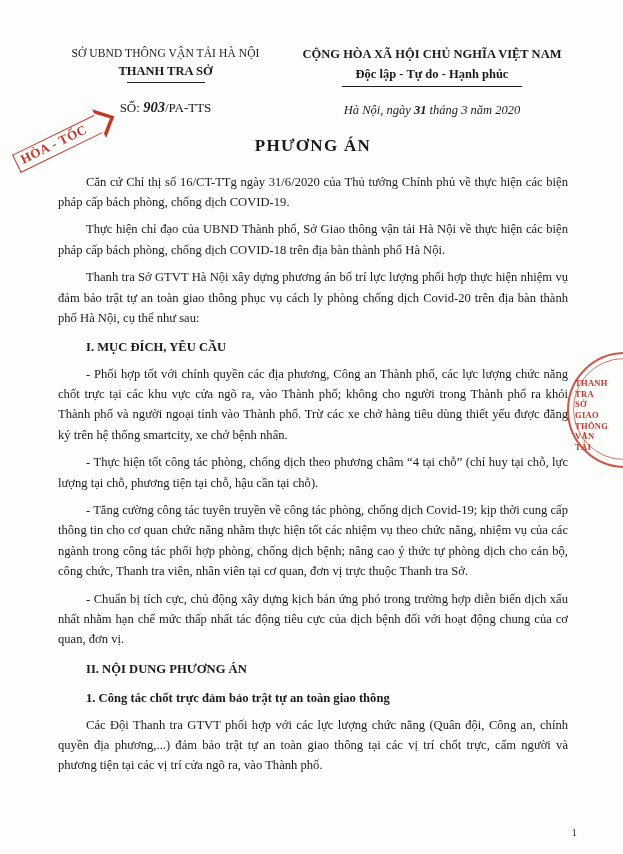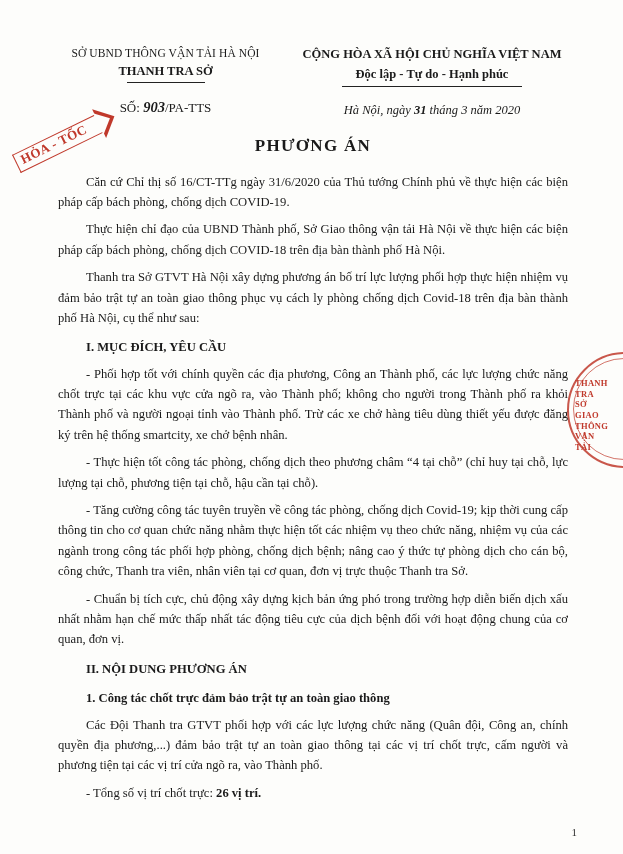--- a/index.html
+++ b/index.html
@@ -305,33 +305,29 @@
         </div>
       </div>
     </div>
 
     <div class="title-main">PHƯƠNG ÁN</div>
 
     <div class="body">
 
       <p class="para">Căn cứ Chỉ thị số 16/CT-TTg ngày 31/6/2020 của Thủ tướng Chính phủ về thực hiện các biện pháp cấp bách phòng, chống dịch COVID-19.</p>
       <p class="para">Thực hiện chỉ đạo của UBND Thành phố, Sở Giao thông vận tải Hà Nội về thực hiện các biện pháp cấp bách phòng, chống dịch COVID-18 trên địa bàn thành phố Hà Nội.</p>
-      <p class="para">Thanh tra Sở GTVT Hà Nội xây dựng phương án bố trí lực lượng phối hợp thực hiện nhiệm vụ đảm bảo trật tự an toàn giao thông phục vụ cách ly phòng chống dịch Covid-18 trên địa bàn thành phố Hà Nội, cụ thể như sau:</p>
+      <p class="para">Thanh tra Sở GTVT Hà Nội xây dựng phương án bố trí lực lượng phối hợp thực hiện nhiệm vụ đảm bảo trật tự an toàn giao thông phục vụ cách ly phòng chống dịch Covid-20 trên địa bàn thành phố Hà Nội, cụ thể như sau:</p>
 
       <div class="sec-head">I. MỤC ĐÍCH, YÊU CẦU</div>
       <p class="para-dash">- Phối hợp tốt với chính quyền các địa phương, Công an Thành phố, các lực lượng chức năng chốt trực tại các khu vực cửa ngõ ra, vào Thành phố; không cho người trong Thành phố ra khỏi Thành phố và người ngoại tỉnh vào Thành phố. Trừ các xe chở hàng tiêu dùng thiết yếu được đăng ký trên hệ thống smartcity, xe chở bệnh nhân.</p>
       <p class="para-dash">- Thực hiện tốt công tác phòng, chống dịch theo phương châm “4 tại chỗ” (chỉ huy tại chỗ, lực lượng tại chỗ, phương tiện tại chỗ, hậu cần tại chỗ).</p>
       <p class="para-dash">- Tăng cường công tác tuyên truyền về công tác phòng, chống dịch Covid-19; kịp thời cung cấp thông tin cho cơ quan chức năng nhằm thực hiện tốt các nhiệm vụ theo chức năng, nhiệm vụ của các ngành trong công tác phối hợp phòng, chống dịch bệnh; nâng cao ý thức tự phòng dịch cho cán bộ, công chức, Thanh tra viên, nhân viên tại cơ quan, đơn vị trực thuộc Thanh tra Sở.</p>
       <p class="para-dash">- Chuẩn bị tích cực, chủ động xây dựng kịch bản ứng phó trong trường hợp diễn biến dịch xấu nhất nhằm hạn chế mức thấp nhất tác động tiêu cực của dịch bệnh đối với hoạt động chung của cơ quan, đơn vị.</p>
 
       <div class="sec-head">II. NỘI DUNG PHƯƠNG ÁN</div>
       <div class="sec-sub">1. Công tác chốt trực đảm bảo trật tự an toàn giao thông</div>
       <p class="para">Các Đội Thanh tra GTVT phối hợp với các lực lượng chức năng (Quân đội, Công an, chính quyền địa phương,...) đảm bảo trật tự an toàn giao thông tại các vị trí chốt trực, cấm người và phương tiện tại các vị trí cửa ngõ ra, vào Thành phố.</p>
-      <p class="para-dash">
-        <span>- Tổng số vị trí chốt trực:</span>
-        <span class="b">26 vị trí.</span>
-      </p>
 
     </div>
   </div>
 
   <div class="page-num">1</div>
 </div>
 
 </body></html>

